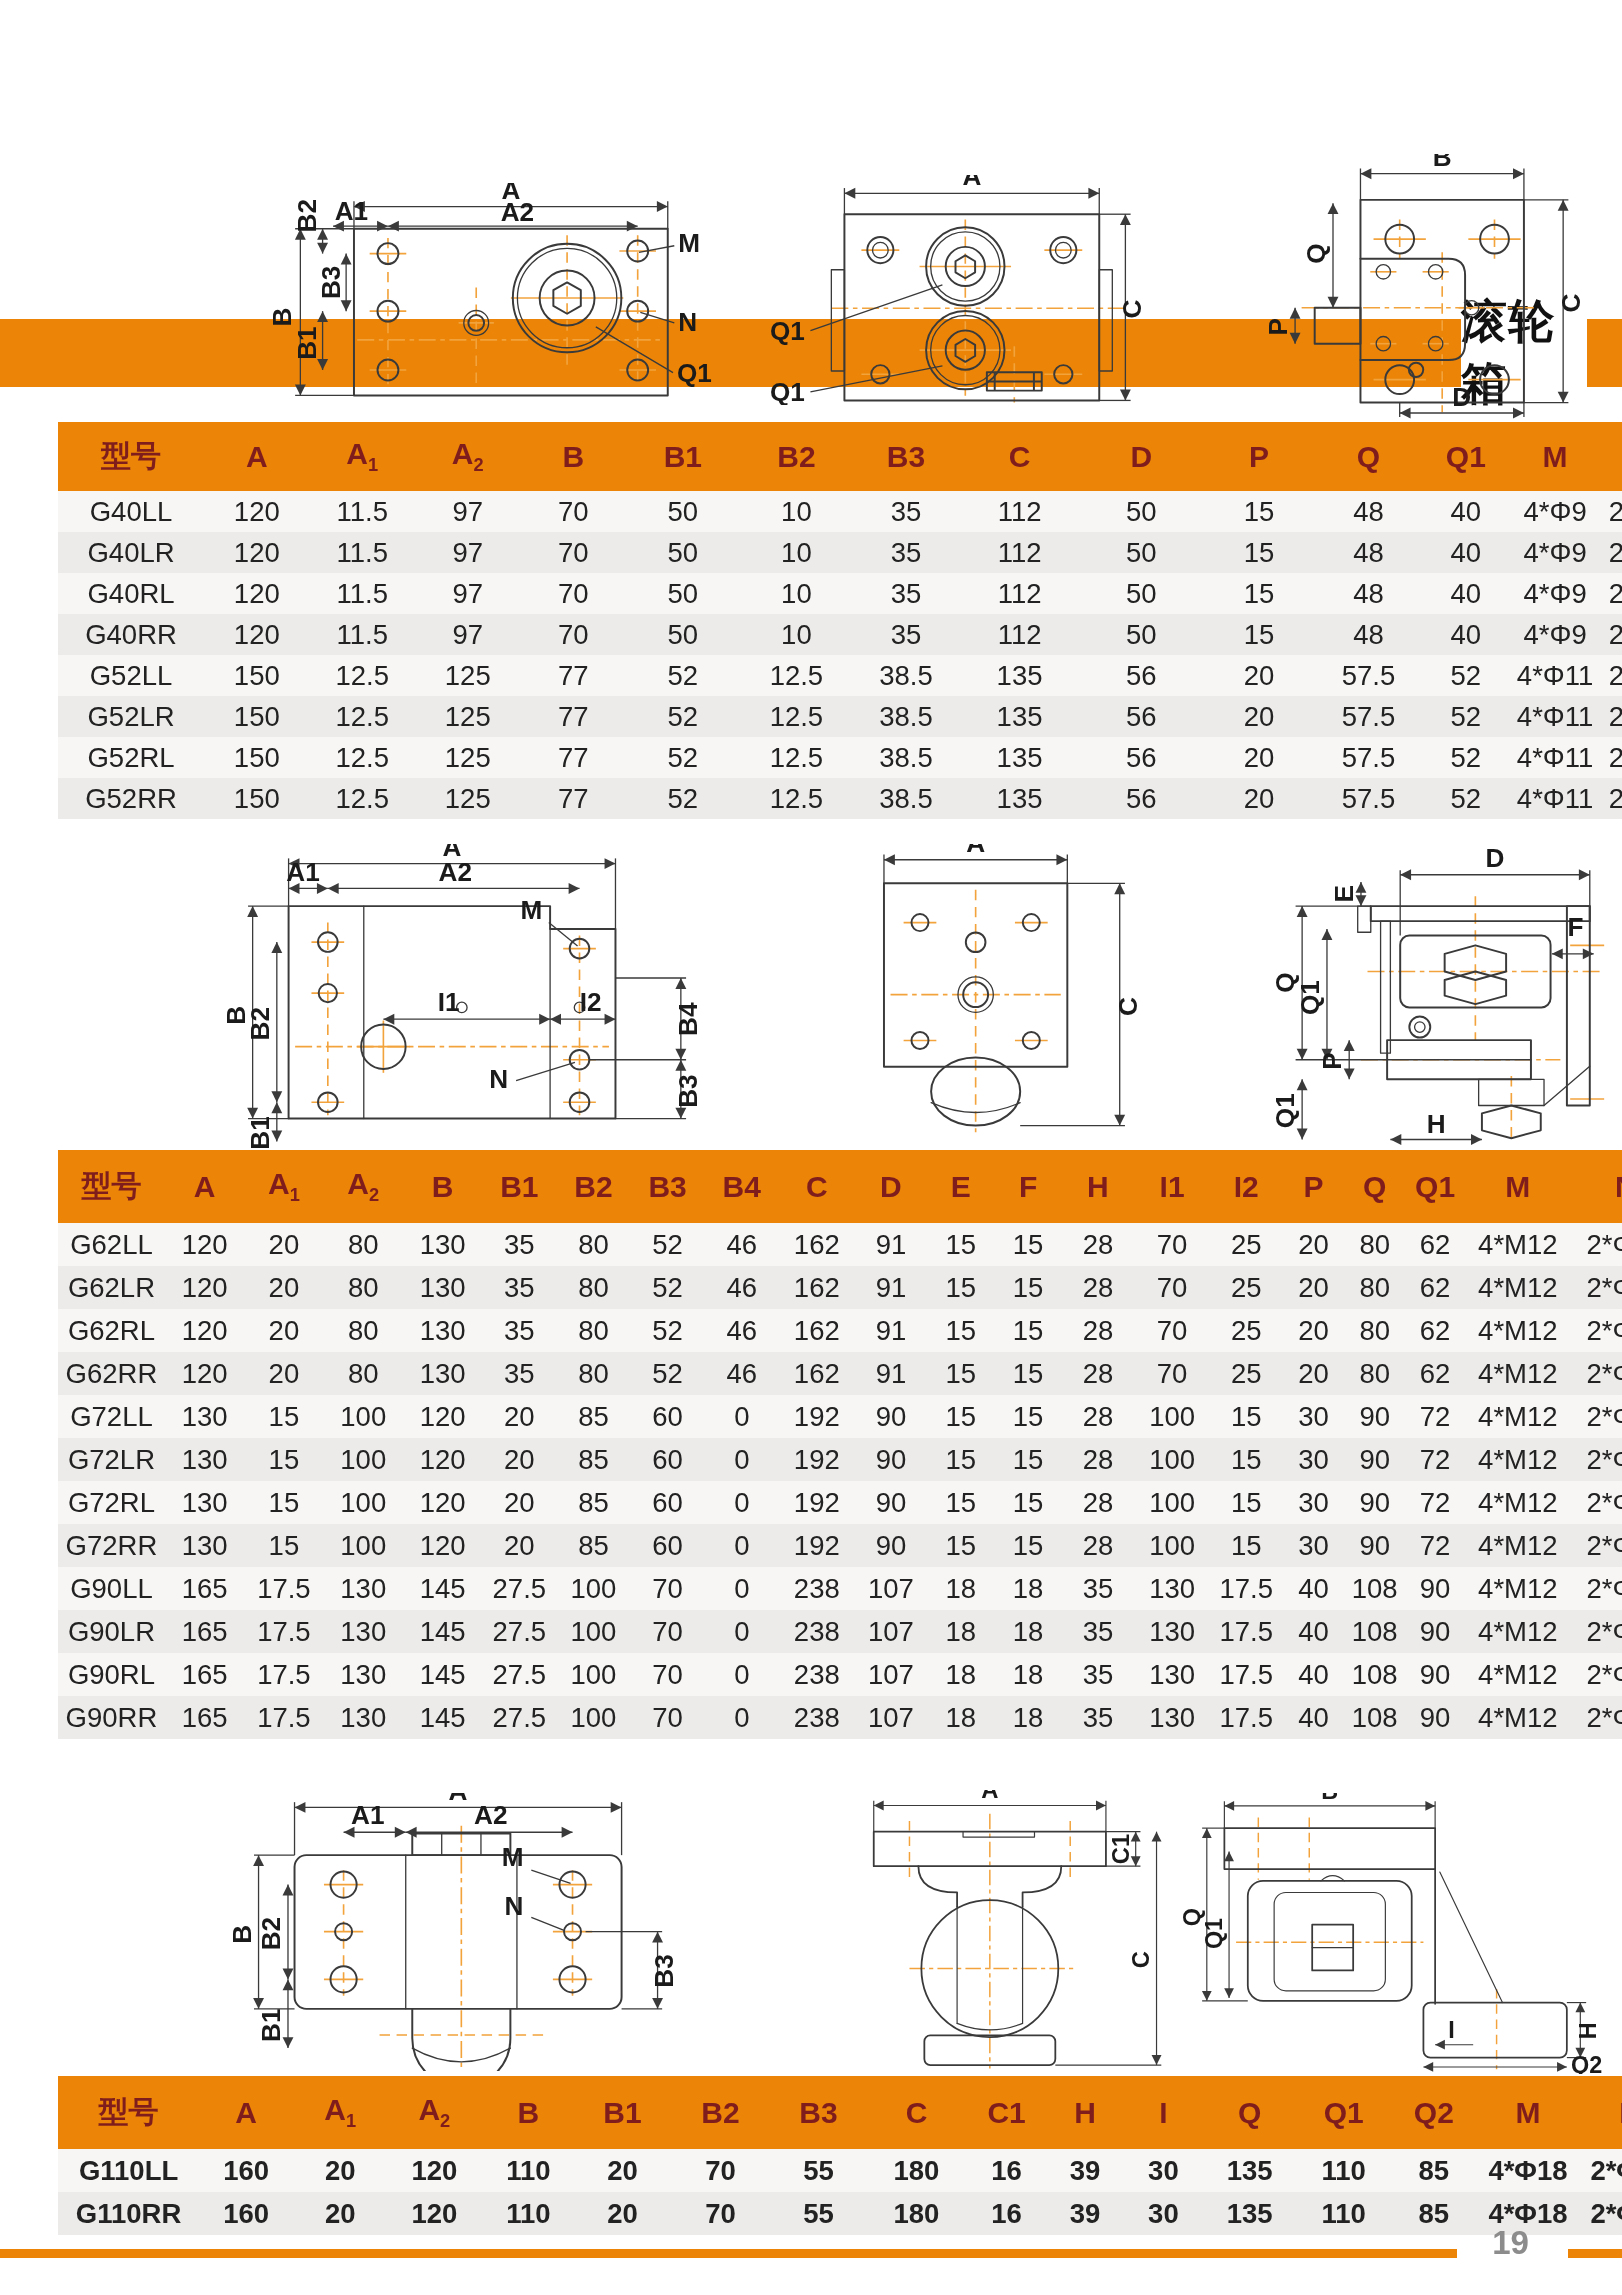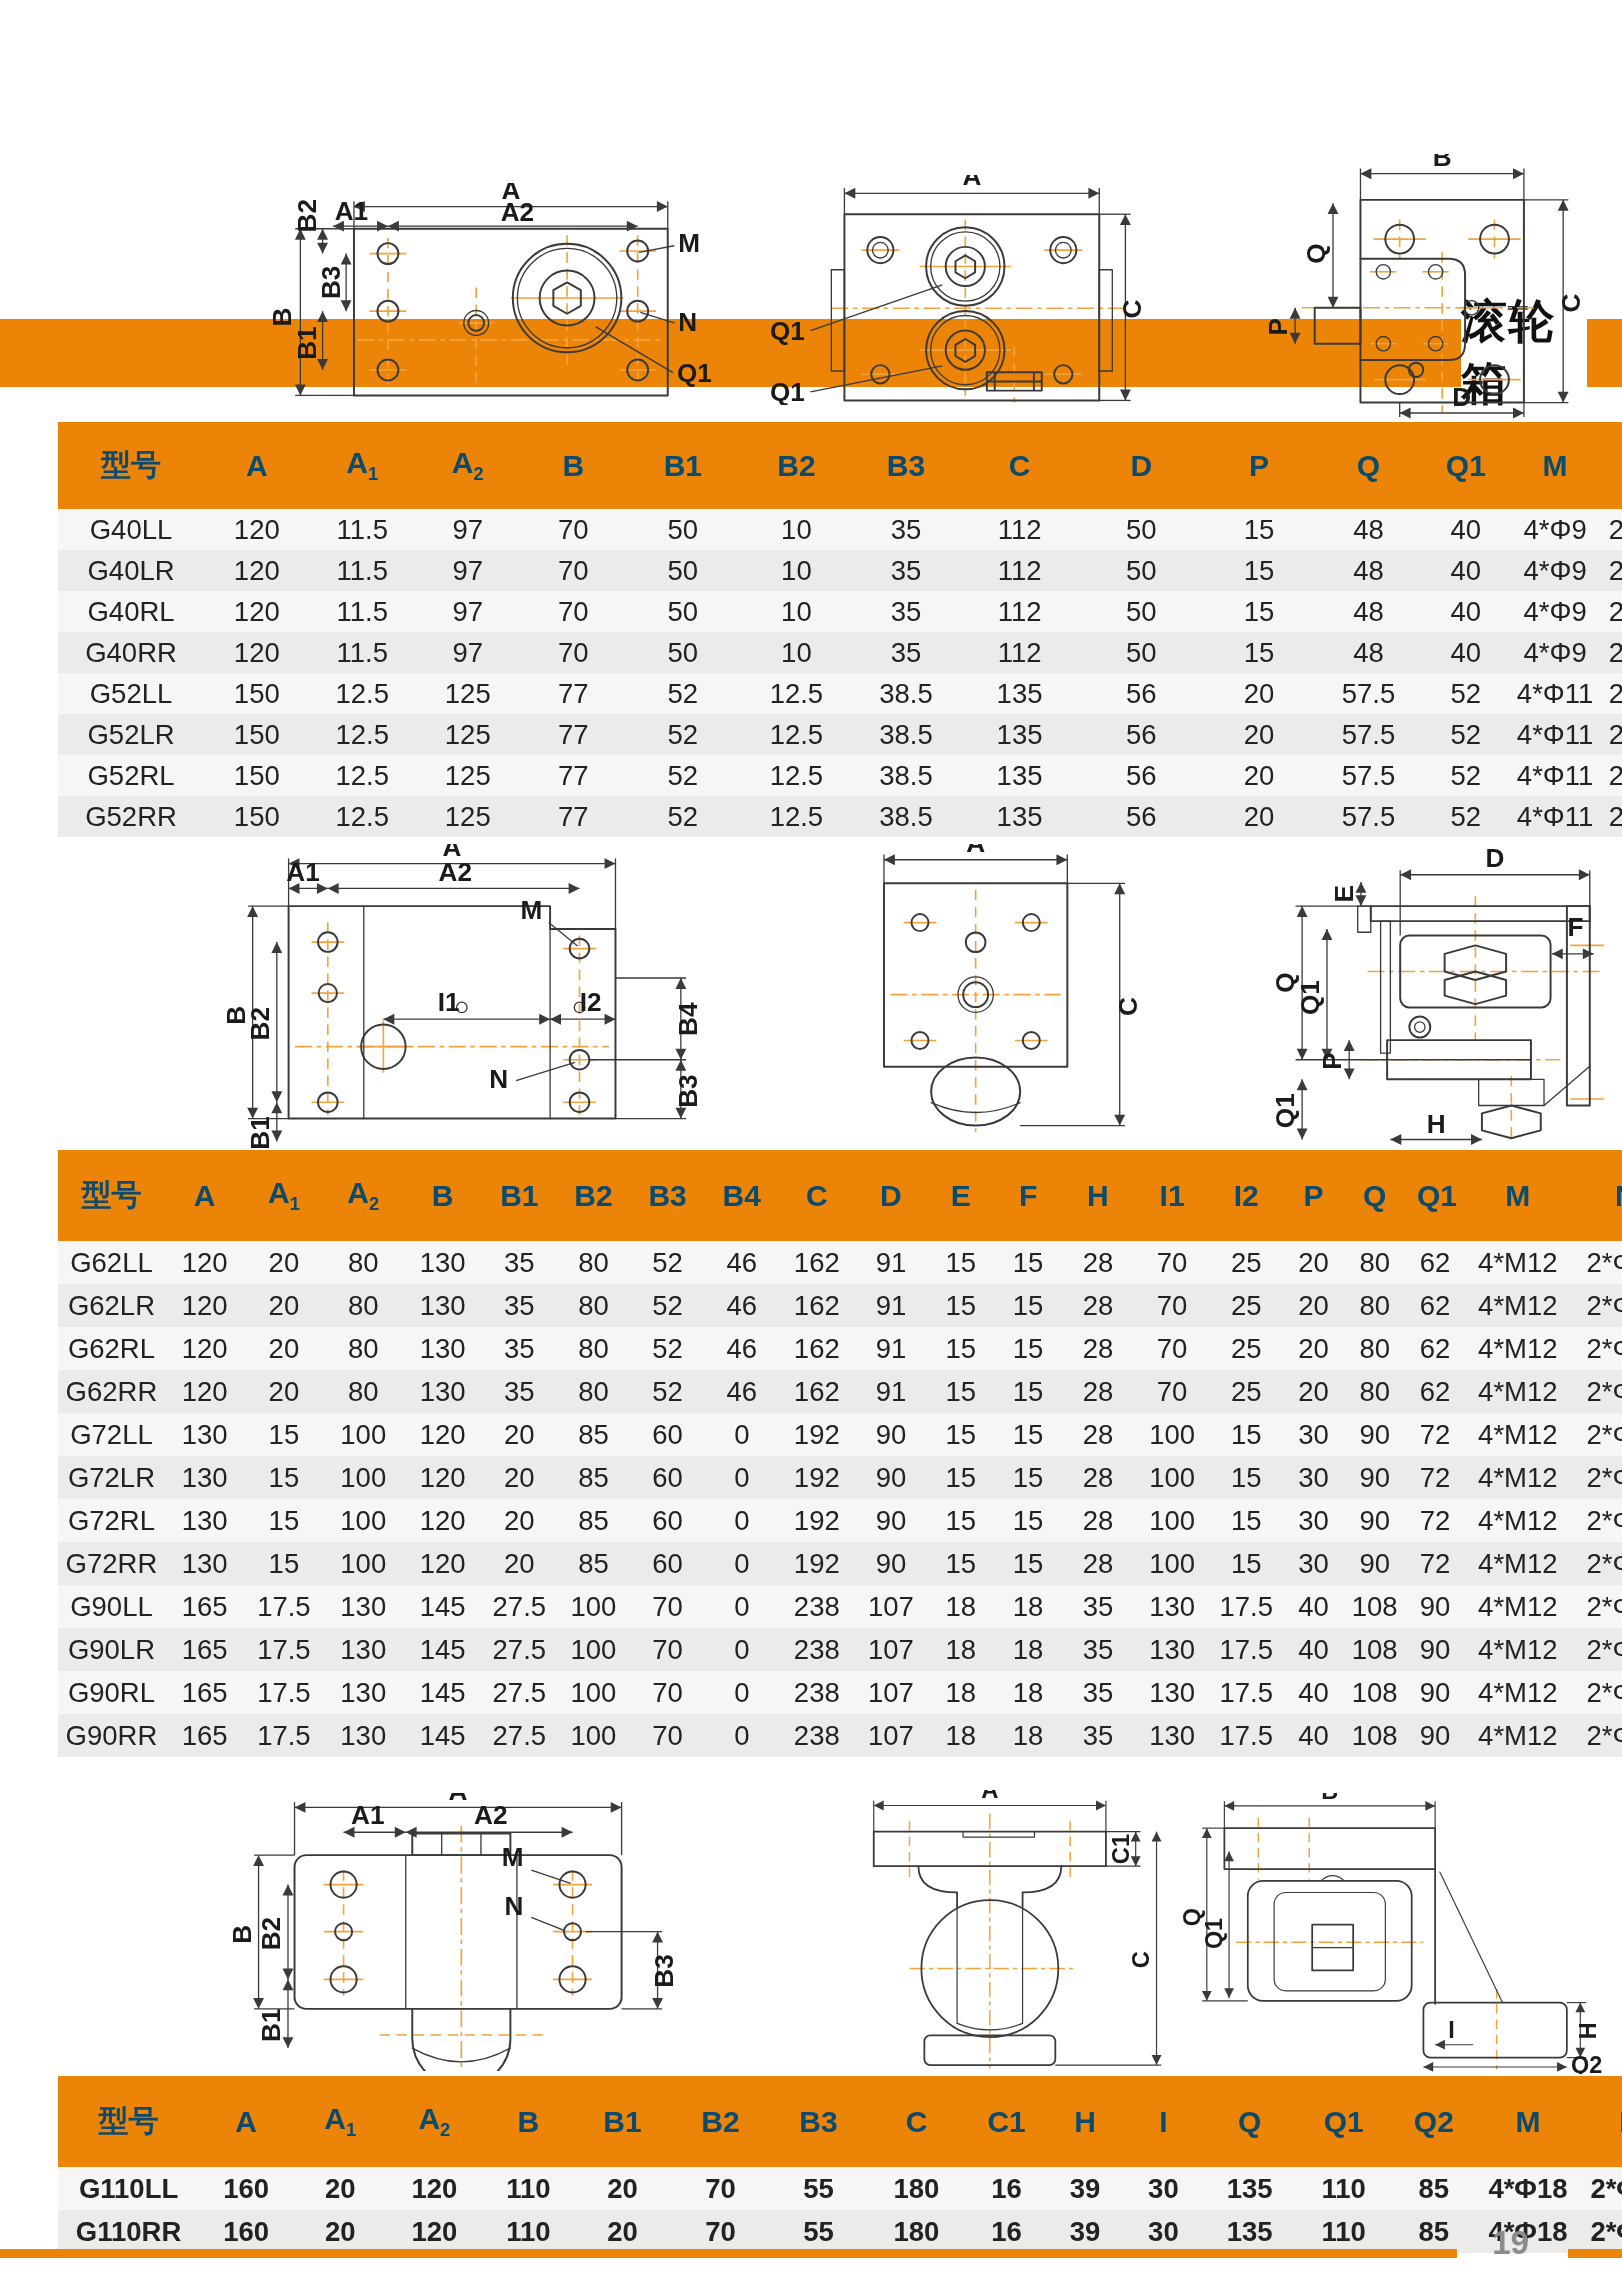--- a/index.html
+++ b/index.html
@@ -18,21 +18,21 @@
   .category-box span{font-size:46px;font-weight:700;color:#111;letter-spacing:1.3px;}
 
   
   .footer-bar-l{position:absolute;left:0;top:2249px;width:1457px;height:8.5px;background:#EB8407;}
   .footer-bar-r{position:absolute;left:1568px;top:2249px;width:55px;height:8.5px;background:#EB8407;}
   .page-num{position:absolute;left:1471px;top:2224px;width:79px;text-align:center;
             font-size:33px;font-weight:700;color:#8c8c8c;}
 
   
   table.dim{border-collapse:collapse;table-layout:fixed;width:100%;}
-  table.dim th{background:#EB8407;color:#0c4a6e;font-size:30px;font-weight:700;text-align:center;padding:12px;}
+  table.dim th{background:#EB8407;color:#7f1d1d;font-size:30px;font-weight:700;text-align:center;padding:3px;}
   table.dim th sub{font-size:18.3px;}
   table.dim td{font-size:27.5px;color:#222222;text-align:center;padding:0;white-space:nowrap;}
   table.dim tr.odd{background:#F7F6F4;}
   table.dim tr.even{background:#ECEBE9;}
   .tbl1{position:absolute;left:58px;top:422px;width:1513px;}
   .tbl1 th{height:63px;}  .tbl1 td{height:41px;}
   .tbl2{position:absolute;left:58px;top:1150px;width:1513px;}
   .tbl2 th{height:67px;} .tbl2 td{height:43px;}
   .tbl3{position:absolute;left:58px;top:2076px;width:1513px;}
   .tbl3 th{height:67px;} .tbl3 td{height:43px;font-weight:bold;}

